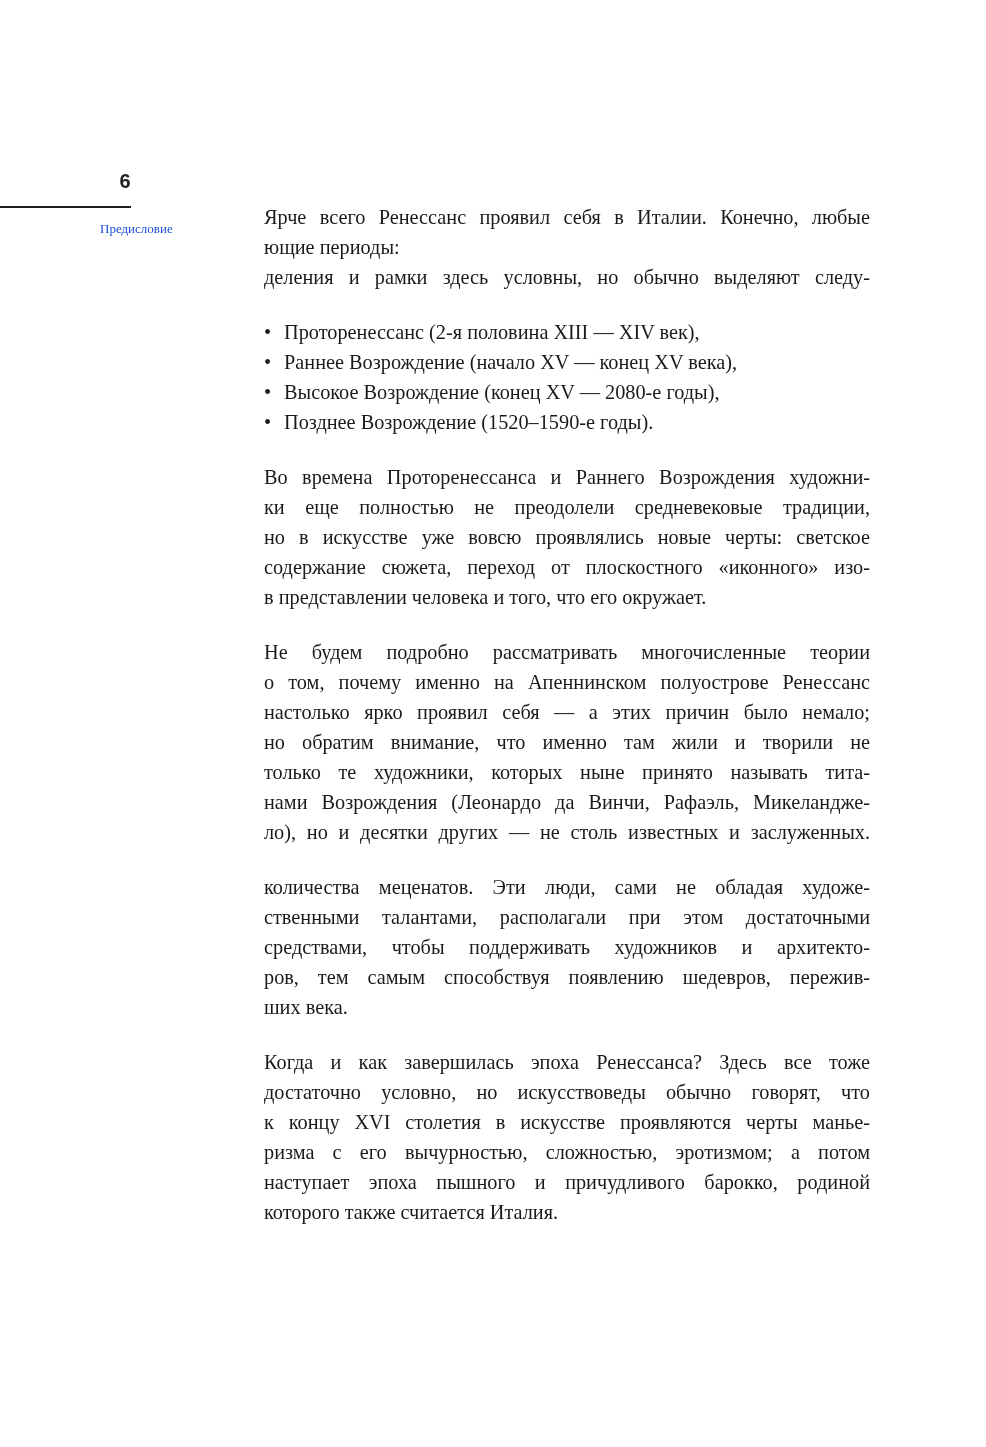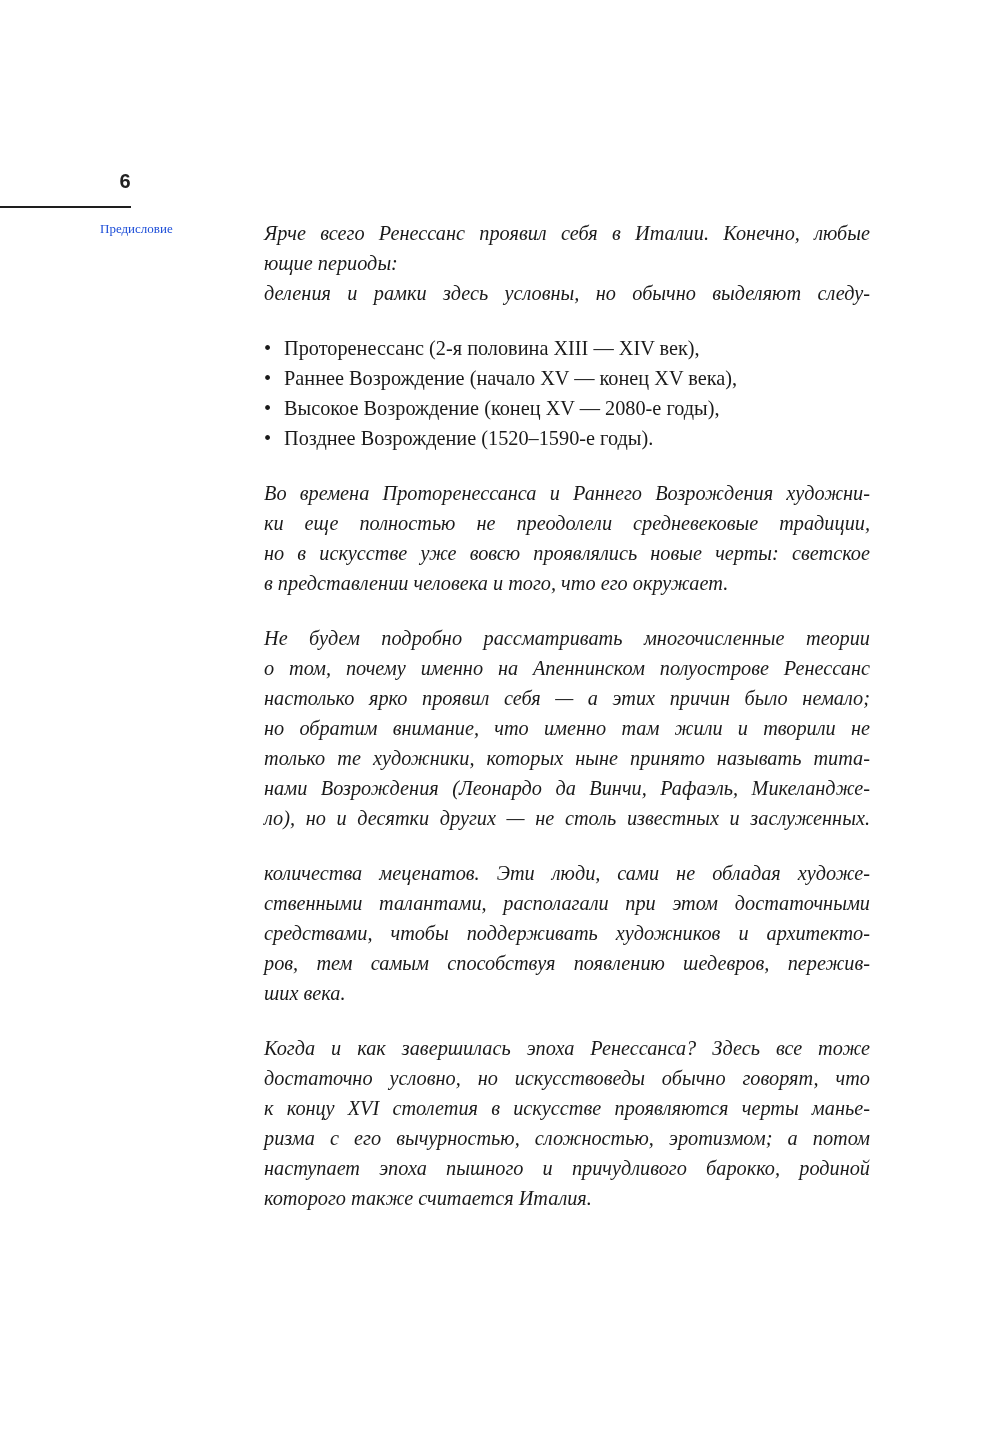--- a/index.html
+++ b/index.html
@@ -12,21 +12,21 @@
     position: absolute; left: 0; top: 206px; width: 131px; height: 2px; background: #1e1e1e;
   }
   .section-label {
     position: absolute; left: 100px; top: 221px;
     font-family: Liberation Serif, serif; font-size: 13px; color: #1d4ed8;
   }
   .content {
     position: absolute; left: 264px; top: 202px; width: 606px;
     font-family: "Liberation Serif", serif; font-size: 20.3px; line-height: 30px; color: #1a1a1a;
   }
-  .content p { margin: 16px 0 25px 0; font-style: italic; }
+  .content p { margin: 0 0 25px 0; }
   .line { display: block; white-space: nowrap; text-align: justify; text-align-last: justify; }
   .line.last { text-align-last: left; }
   ul.periods { list-style: none; margin: 0 0 25px 0; padding: 0; }
   ul.periods li { white-space: nowrap; }
   ul.periods li .bullet { display: inline-block; width: 20px; }
 </style>
 </head>
 <body>
 
 <div class="page-number">6</div>
@@ -44,20 +44,21 @@
     <li><span class="bullet">•</span><span>Проторенессанс (2-я половина XIII — XIV век),</span></li>
     <li><span class="bullet">•</span><span>Раннее Возрождение (начало XV — конец XV века),</span></li>
     <li><span class="bullet">•</span><span>Высокое Возрождение (конец XV — 2080-е годы),</span></li>
     <li><span class="bullet">•</span><span>Позднее Возрождение (1520–1590-е годы).</span></li>
   </ul>
 
   <p>
     <span class="line">Во времена Проторенессанса и Раннего Возрождения художни-</span>
     <span class="line">ки еще полностью не преодолели средневековые традиции,</span>
     <span class="line">но в искусстве уже вовсю проявлялись новые черты: светское</span>
+    <span class="line">содержание сюжета, переход от плоскостного «иконного» изо-</span>
     <span class="line last">в представлении человека и того, что его окружает.</span>
   </p>
 
   <p>
     <span class="line">Не будем подробно рассматривать многочисленные теории</span>
     <span class="line">о том, почему именно на Апеннинском полуострове Ренессанс</span>
     <span class="line">настолько ярко проявил себя — а этих причин было немало;</span>
     <span class="line">но обратим внимание, что именно там жили и творили не</span>
     <span class="line">только те художники, которых ныне принято называть тита-</span>
     <span class="line">нами Возрождения (Леонардо да Винчи, Рафаэль, Микеландже-</span>

